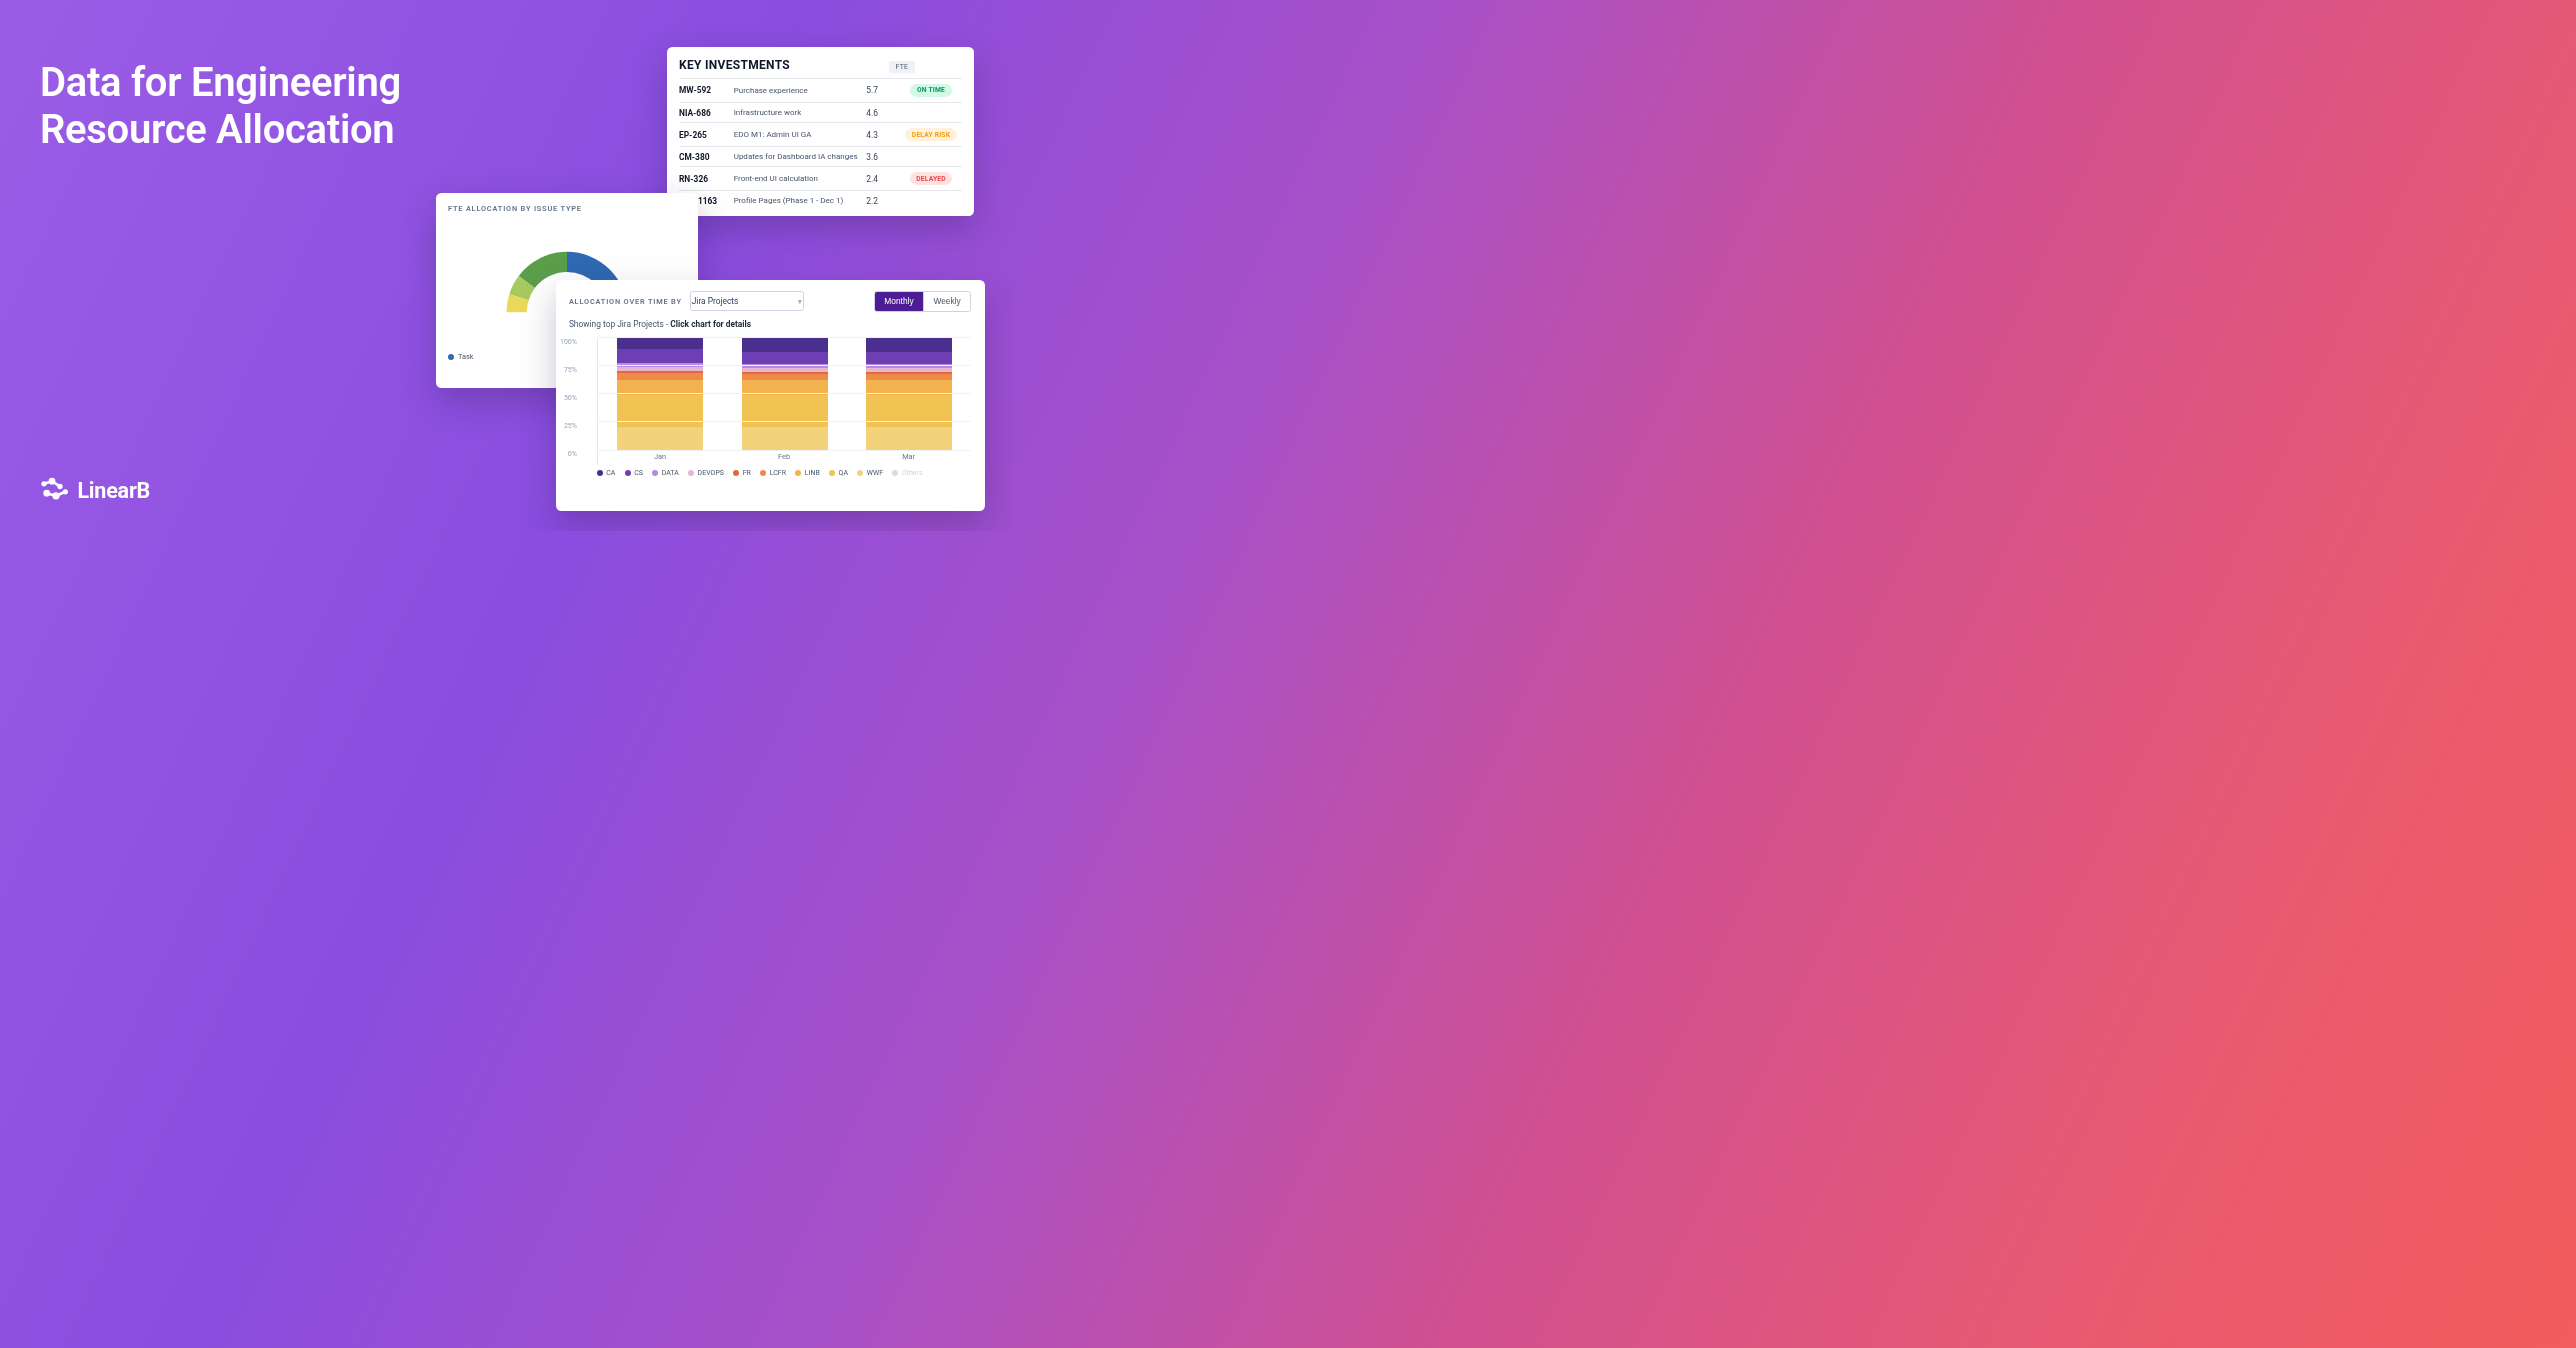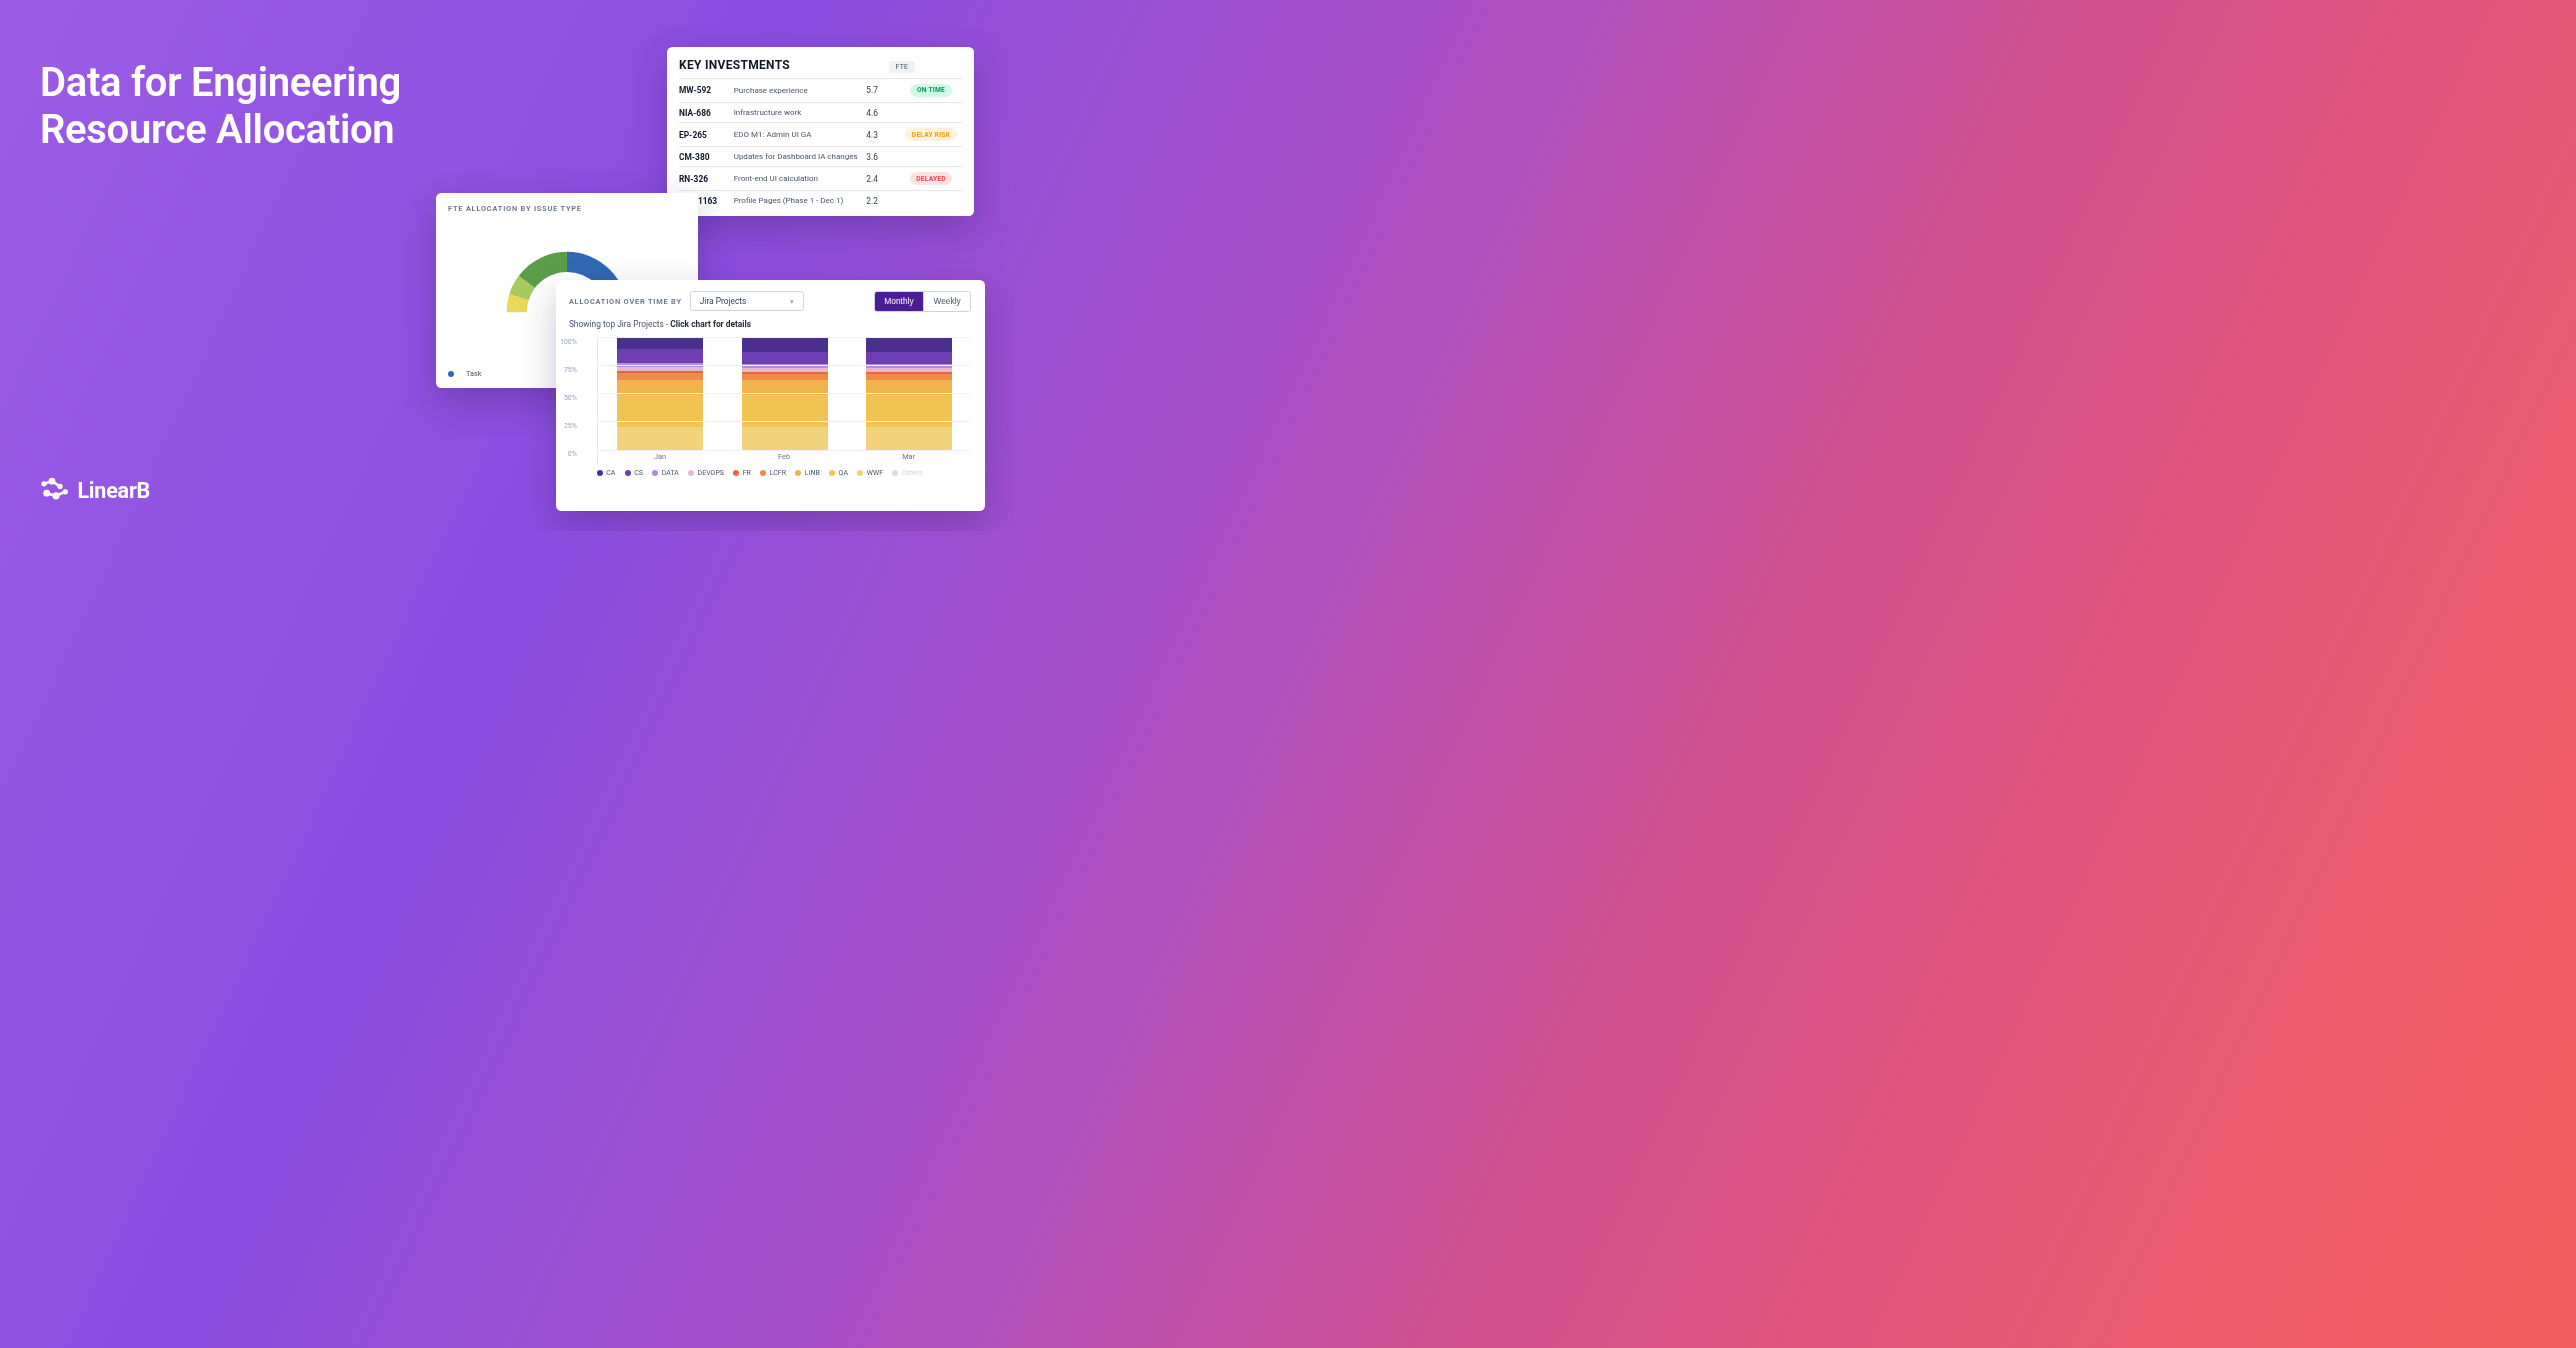--- a/index.html
+++ b/index.html
@@ -89,42 +89,42 @@
     left: 436px;
     width: 262px;
     height: 195px;
     padding: 10.7px 12px;
   }
   .section-label {
     font-size: 7.4px; letter-spacing: 0.8px; color: #64748b; font-weight: 600;
   }
   .donut-wrap { display:flex; justify-content:center; margin-top: 12px; }
   .donut-legend-item {
-    position: absolute; left: 12px; bottom: 10px;
-    display: flex; align-items: center; gap: 12px;
+    position: absolute; left: 12px; bottom: 27px;
+    display: flex; align-items: center; gap: 4px;
     font-size: 7.4px; color: #475569;
   }
   .dot { width: 6px; height: 6px; border-radius: 50%; display: inline-block; }
 
   
   .card-alloc {
     top: 280px;
     right: 29.5px;
     width: 429px;
     height: 231px;
     padding: 10.7px 13.4px 6.7px;
   }
   .alloc-head {
     display: flex; align-items: center; gap: 8px; flex-wrap: nowrap;
   }
   .select {
     display: inline-flex; align-items: center; justify-content: space-between;
     gap: 17.4px;
     border: 0.7px solid #cbd5e1; border-radius: 2.7px;
-    padding: 4px 9px; font-size: 8.4px; color: #334155;
+    padding: 4px 1px; font-size: 8.4px; color: #334155;
     min-width: 114px; background: #fff;
   }
   .select .chev { color: #94a3b8; font-size: 7.4px; }
   .seg {
     display: inline-flex; border: 0.7px solid #cbd5e1; border-radius: 2.7px; overflow: hidden;
     margin-left: auto;
   }
   .seg button {
     border: none; background: #fff; padding: 4.7px 9.4px; font-size: 8.4px; color: #475569; cursor: pointer;
   }

